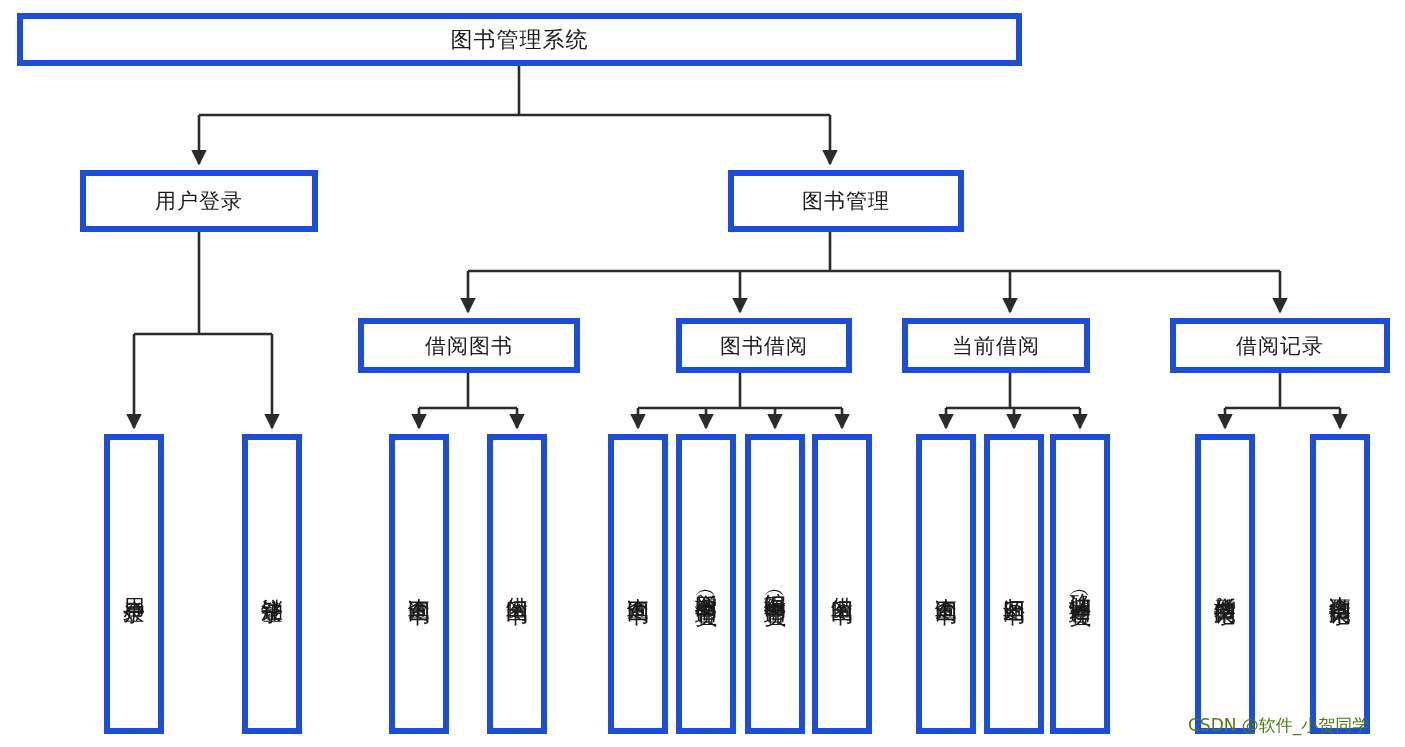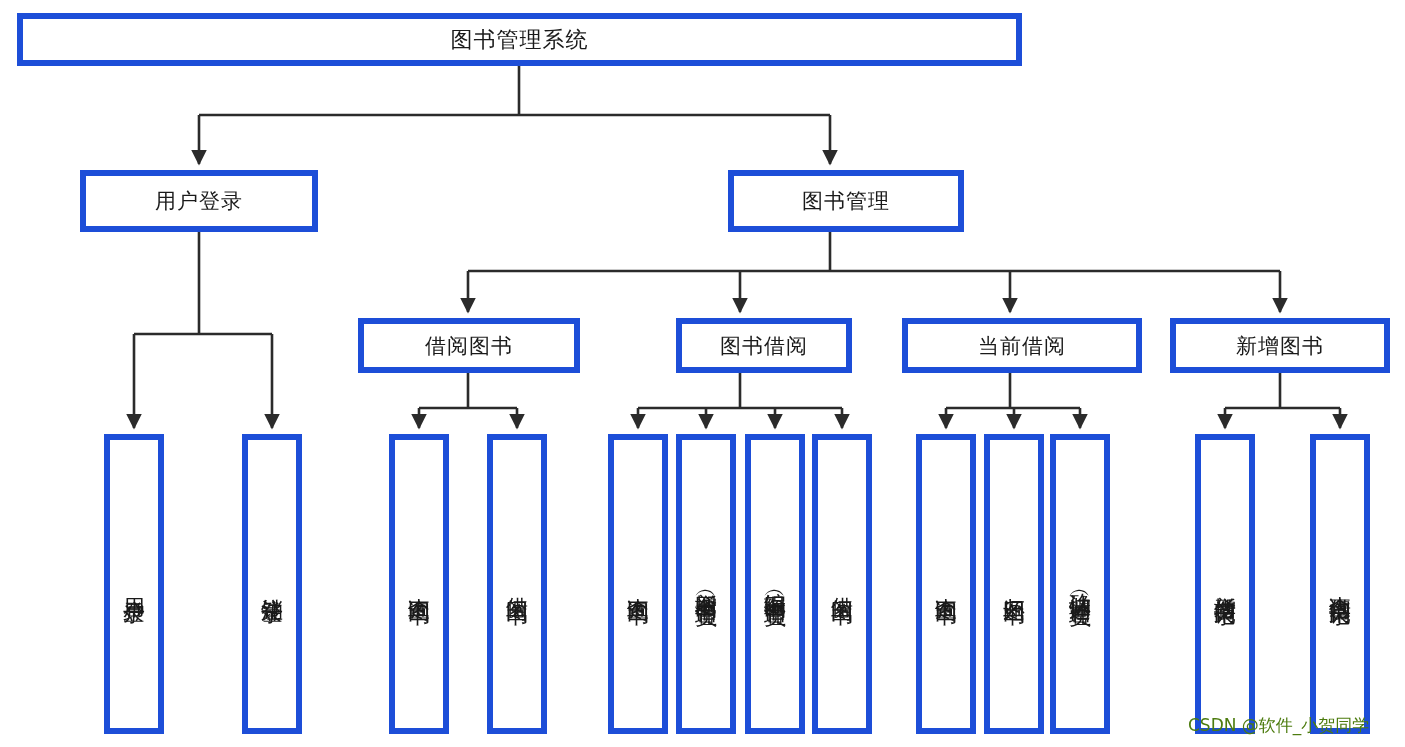--- a/index.html
+++ b/index.html
@@ -131,25 +131,25 @@
   <div class="node h" style="left:712px; top:170px; width:236px; height:62px;margin-left:16px;">
     <span>图书管理</span>
   </div>
 
   <div class="node h" style="left:358px; top:318px; width:222px; height:55px;">
     <span>借阅图书</span>
   </div>
   <div class="node h" style="left:632px; top:318px; width:176px; height:55px;margin-left:44px;">
     <span>图书借阅</span>
   </div>
-  <div class="node h" style="left:902px; top:318px; width:240px; height:55px;">
+  <div class="node h" style="left:902px; top:318px; width:188px; height:55px;">
     <span>当前借阅</span>
   </div>
   <div class="node h" style="left:1170px; top:318px; width:220px; height:55px;">
-    <span>新增图书</span>
+    <span>借阅记录</span>
   </div>
 
   <div class="node v" style="left:104px; top:434px; width:60px; height:300px;">
     <span class="vtext">用户登录</span>
   </div>
   <div class="node v" style="left:242px; top:434px; width:60px; height:300px;">
     <span class="vtext">注销登录</span>
   </div>
 
   <div class="node v" style="left:389px; top:434px; width:60px; height:300px;">

